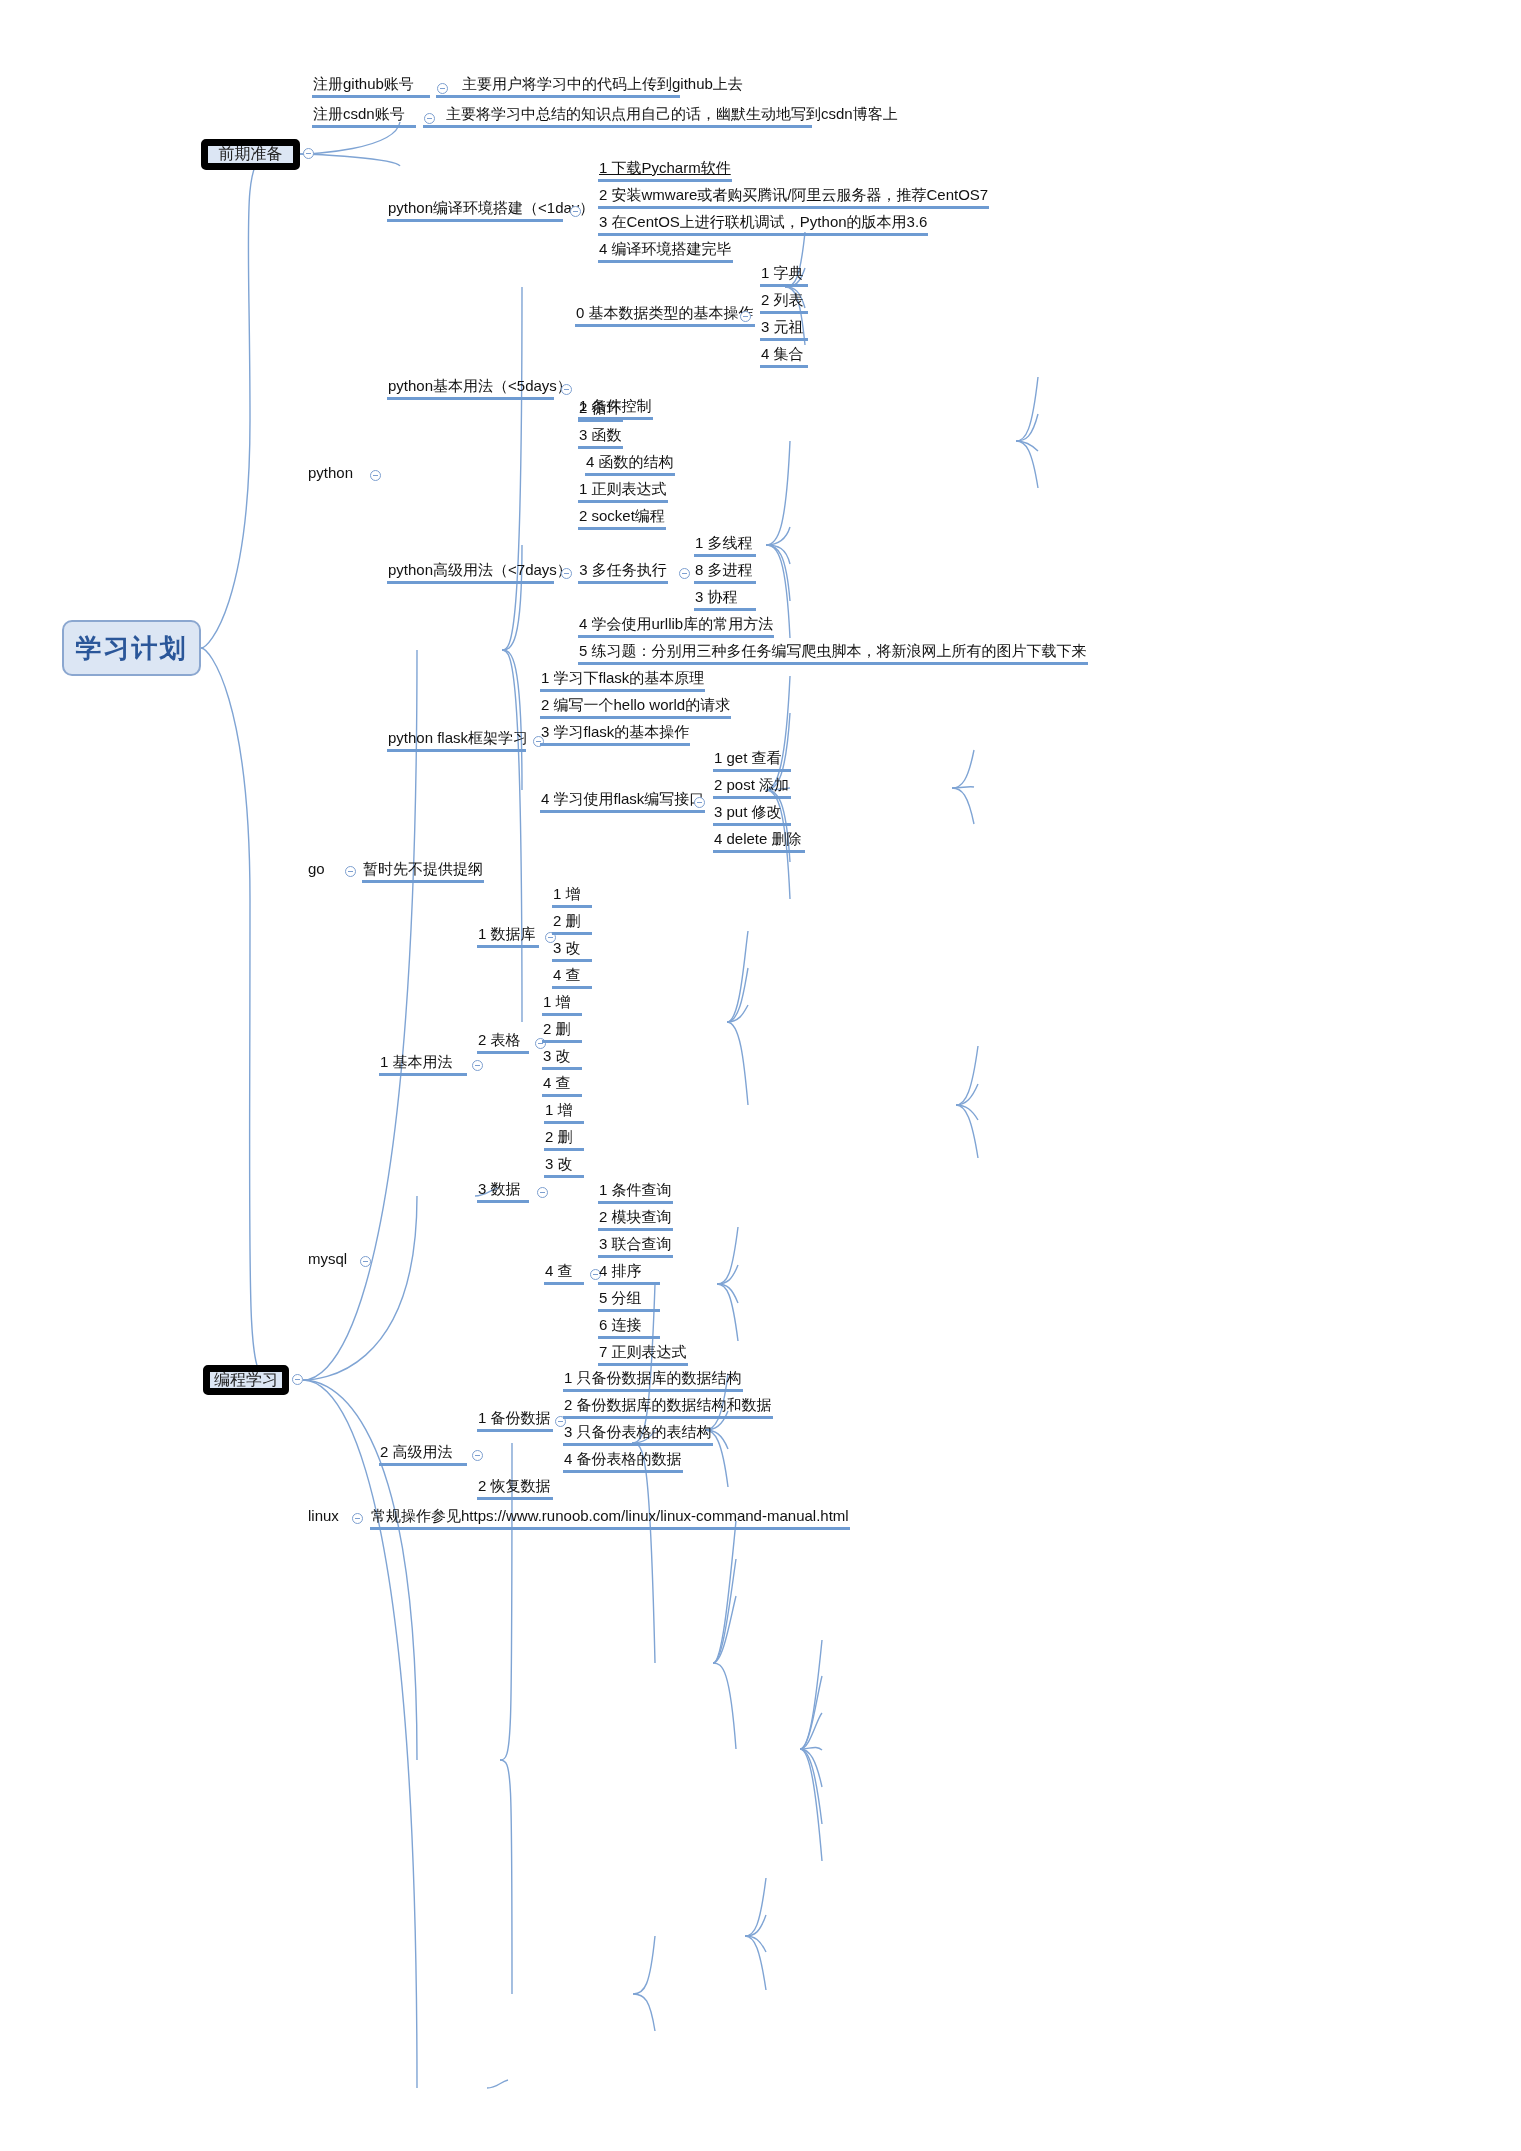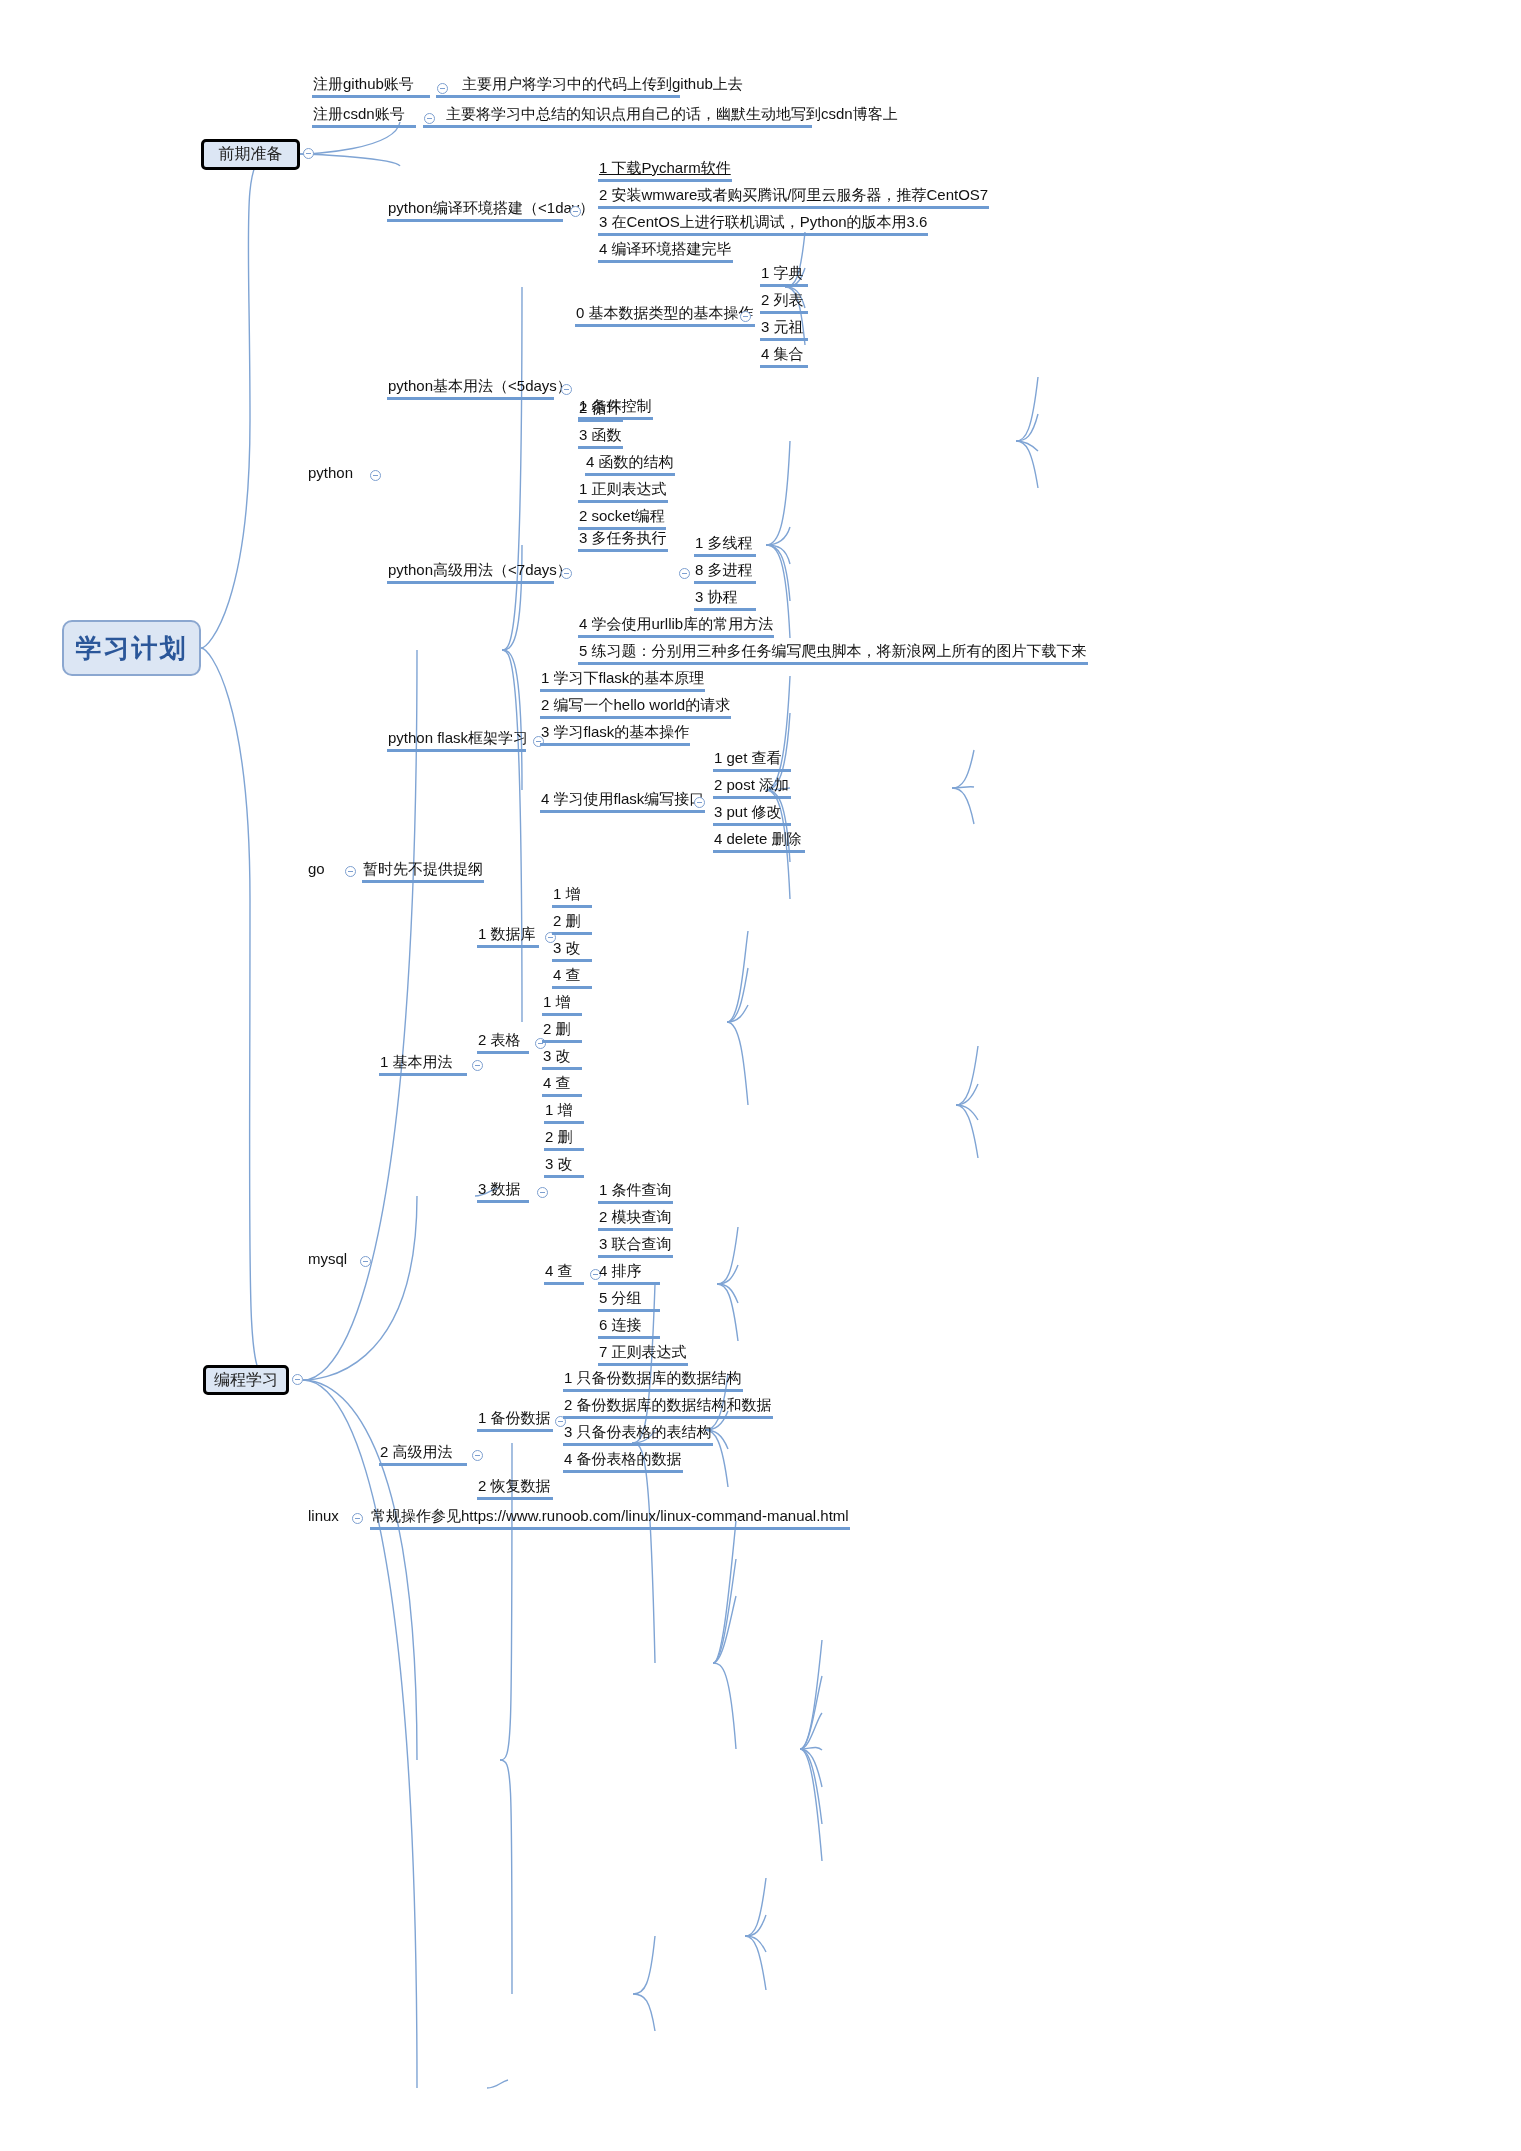--- a/index.html
+++ b/index.html
@@ -34,21 +34,21 @@
     display: flex;
     align-items: center;
     justify-content: center;
     letter-spacing: 2px;
   }
 
   
   .box-node {
     position: absolute;
     background: #dce6f4;
-    border: 3px solid #000000;
+    border: 7px solid #000000;
     border-radius: 5px;
     color: #222222;
     font-size: 16px;
     display: flex;
     align-items: center;
     justify-content: center;
     padding: 3px 10px;
     white-space: nowrap;
   }
 
@@ -228,21 +228,21 @@
   <div class="node under" style="left: 578px; top: 372px; width: 75px; margin-top: 25px;">1 条件控制</div>
   <div class="node under" style="left: 578px; top: 399px; width: 45px;">2 循环</div>
   <div class="node under" style="left: 578px; top: 426px; width: 45px;">3 函数</div>
   <div class="node under" style="left: 578px; top: 453px; width: 90px; margin-left: 7px;">4 函数的结构</div>
 
   <div class="node under" style="left:387px; top:561px; width:167px;">python高级用法（&lt;7days）</div>
   <div class="toggle" style="left:561px; top:568px;"></div>
 
   <div class="node under" style="left: 578px; top: 480px; width: 90px;">1 正则表达式</div>
   <div class="node under" style="left: 578px; top: 507px; width: 88px;">2 socket编程</div>
-  <div class="node under" style="left: 578px; top: 529px; width: 90px;">3 多任务执行</div>
+  <div class="node under" style="left: 578px; top: 561px; width: 90px; text-align: center;">3 多任务执行</div>
   <div class="toggle" style="left:679px; top:568px;"></div>
   <div class="node under" style="left:694px; top:534px; width:62px;">1 多线程</div>
   <div class="node under" style="left:694px; top:561px; width:62px;">8 多进程</div>
   <div class="node under" style="left:694px; top:588px; width:62px;">3 协程</div>
 
   <div class="node under" style="left: 578px; top: 615px; width: 196px;">4 学会使用urllib库的常用方法</div>
   <div class="node under" style="left: 578px; top: 642px; width: 510px;">5 练习题：分别用三种多任务编写爬虫脚本，将新浪网上所有的图片下载下来</div>
 
   <div class="node under" style="left:387px; top:729px; width:139px;">python flask框架学习</div>
   <div class="toggle" style="left:533px; top:736px;"></div>

